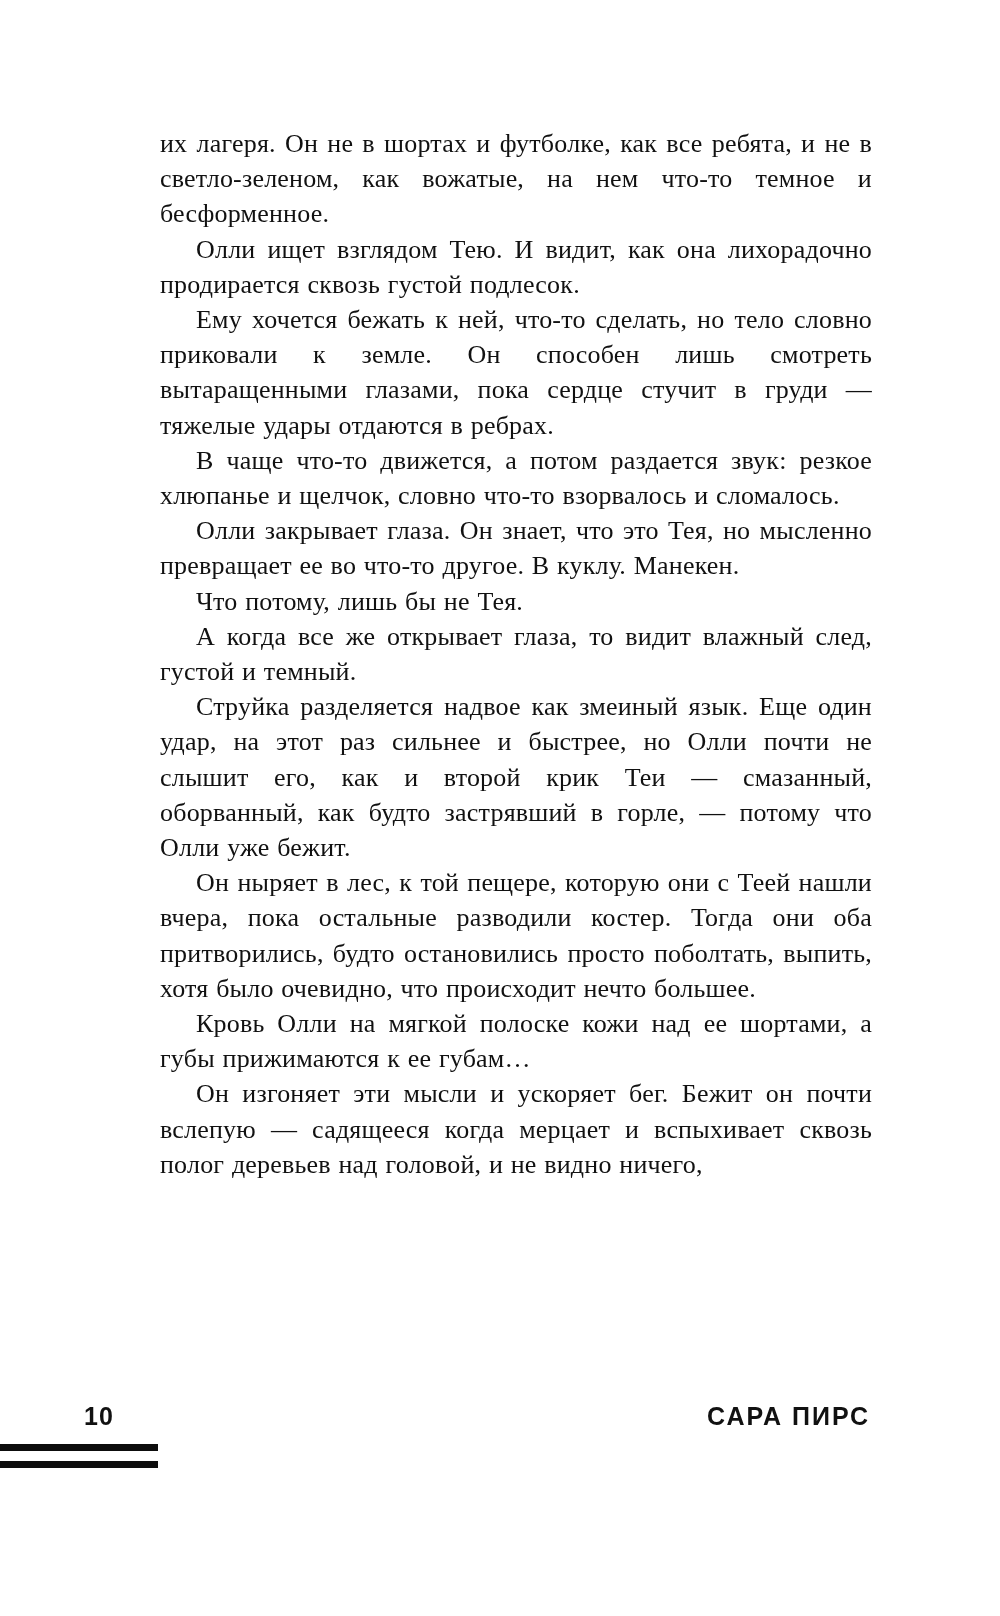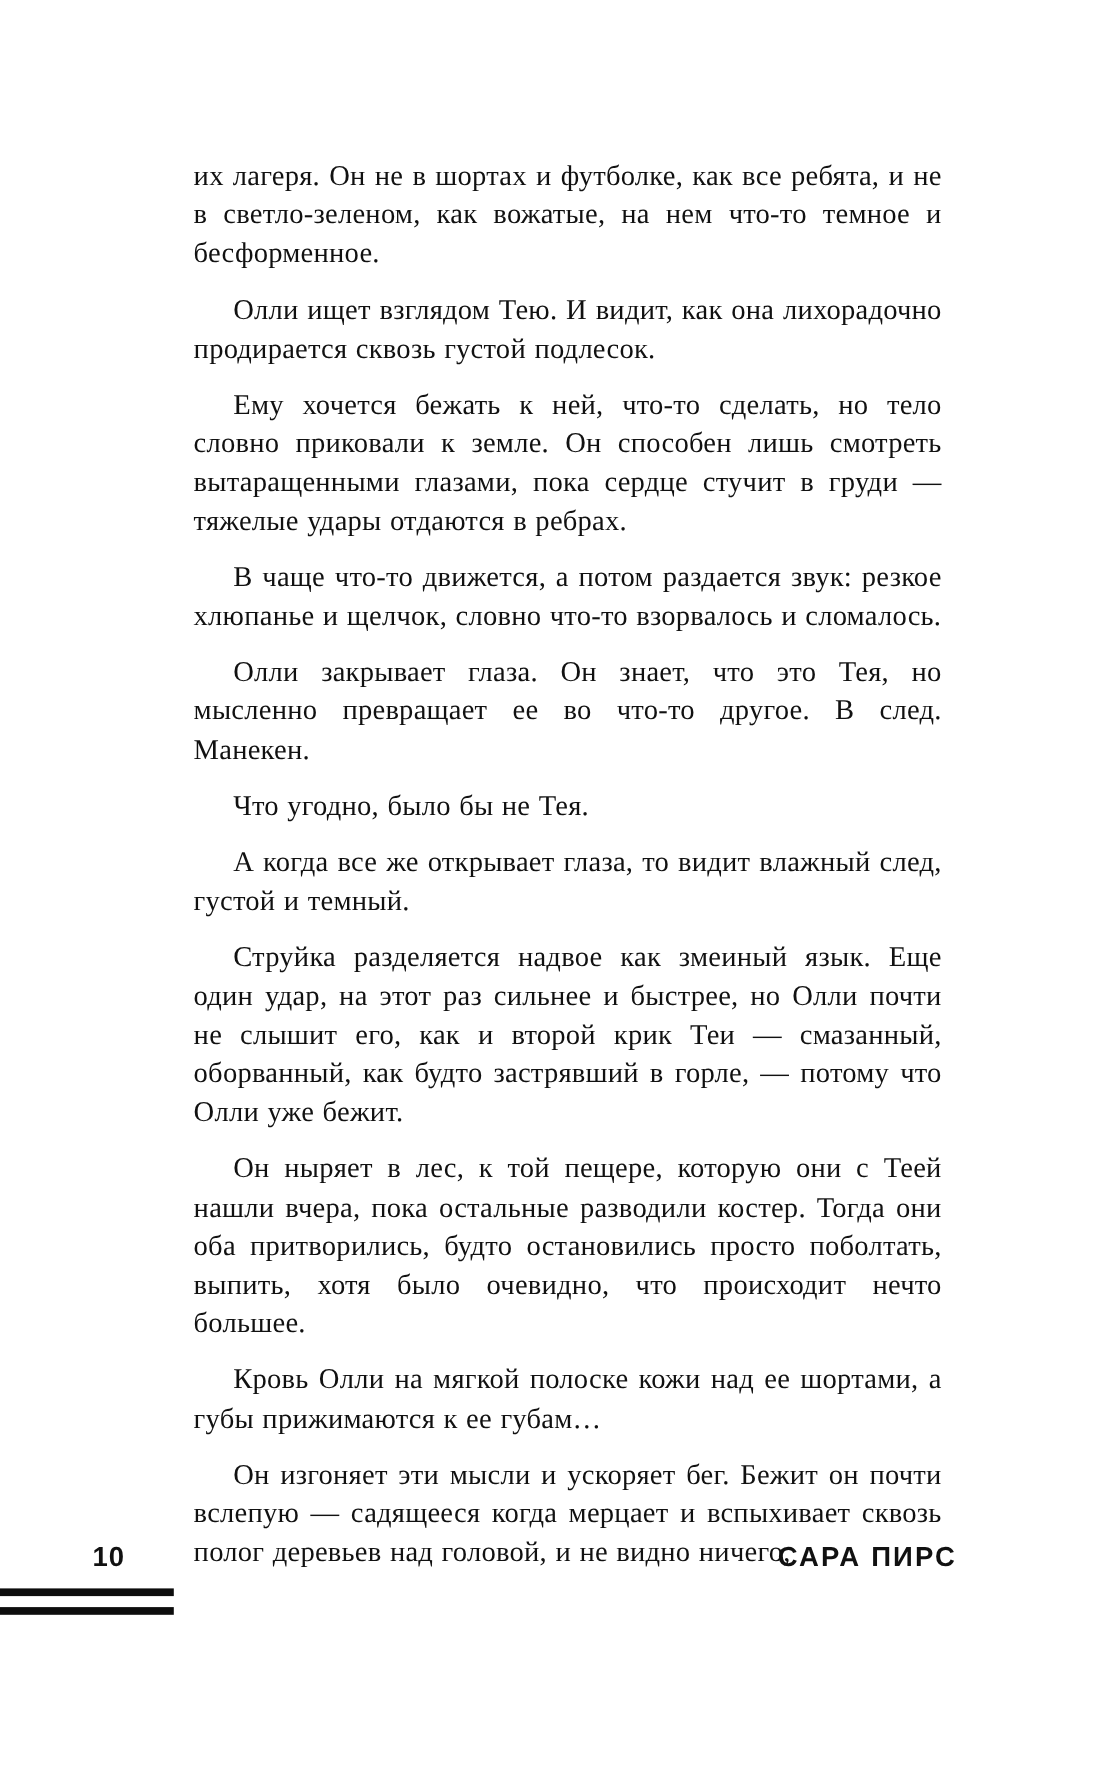--- a/index.html
+++ b/index.html
@@ -21,21 +21,21 @@
     top: 126px;
     left: 160px;
     width: 712px;
     font-size: 26px;
     line-height: 35.2px;
     text-align: justify;
     letter-spacing: 0.2px;
     word-spacing: 1px;
   }
   .text-block p {
-    margin: 16px;
+    margin: 0;
   }
   .text-block p.indent {
     text-indent: 36px;
   }
   .page-footer {
     position: absolute;
     top: 1400px;
     left: 0;
     width: 1000px;
     height: 36px;
@@ -69,22 +69,22 @@
 </head>
 <body>
 
 <div class="page">
 
   <main class="text-block" id="paragraph-container">
       <p class="noindent">их лагеря. Он не в шортах и футболке, как все ребята, и не в светло-зеленом, как вожатые, на нем что-то темное и бесформенное.</p>
       <p class="indent">Олли ищет взглядом Тею. И видит, как она лихорадочно продирается сквозь густой подлесок.</p>
       <p class="indent">Ему хочется бежать к ней, что-то сделать, но тело словно приковали к земле. Он способен лишь смотреть вытаращенными глазами, пока сердце стучит в груди — тяжелые удары отдаются в ребрах.</p>
       <p class="indent">В чаще что-то движется, а потом раздается звук: резкое хлюпанье и щелчок, словно что-то взорвалось и сломалось.</p>
-      <p class="indent">Олли закрывает глаза. Он знает, что это Тея, но мысленно превращает ее во что-то другое. В след. Манекен.</p>
-      <p class="indent">Что угодно, было бы не Тея.</p>
+      <p class="indent">Олли закрывает глаза. Он знает, что это Тея, но мысленно превращает ее во что-то другое. В куклу. Манекен.</p>
+      <p class="indent">Что потому, лишь бы не Тея.</p>
       <p class="indent">А когда все же открывает глаза, то видит влажный след, густой и темный.</p>
       <p class="indent">Струйка разделяется надвое как змеиный язык. Еще один удар, на этот раз сильнее и быстрее, но Олли почти не слышит его, как и второй крик Теи — смазанный, оборванный, как будто застрявший в горле, — потому что Олли уже бежит.</p>
       <p class="indent">Он ныряет в лес, к той пещере, которую они с Теей нашли вчера, пока остальные разводили костер. Тогда они оба притворились, будто остановились просто поболтать, выпить, хотя было очевидно, что происходит нечто большее.</p>
       <p class="indent">Кровь Олли на мягкой полоске кожи над ее шортами, а губы прижимаются к ее губам…</p>
       <p class="indent">Он изгоняет эти мысли и ускоряет бег. Бежит он почти вслепую — садящееся когда мерцает и вспыхивает сквозь полог деревьев над головой, и не видно ничего,</p>
     </main>
 
   <footer class="page-footer">
     <span class="page-number">10</span>
     <span class="footer-author">САРА ПИРС</span>

